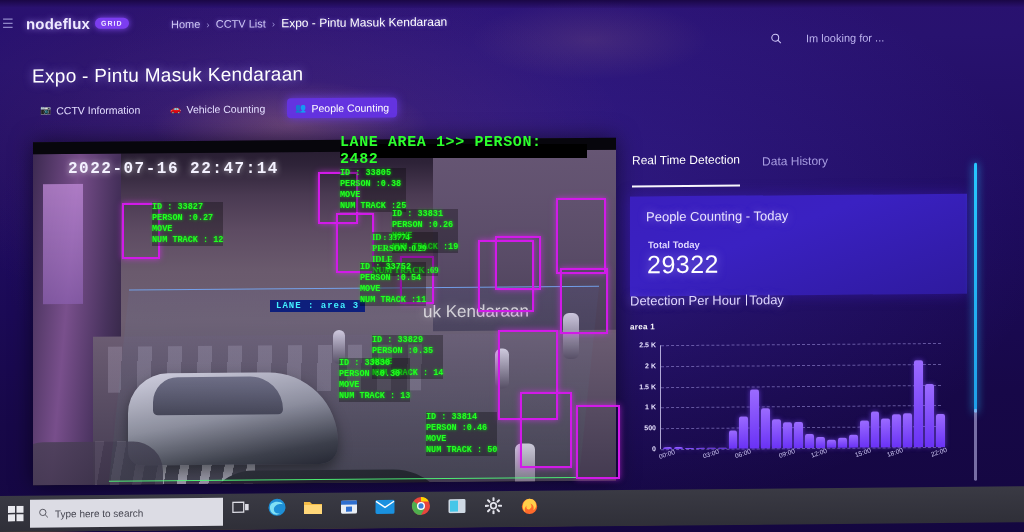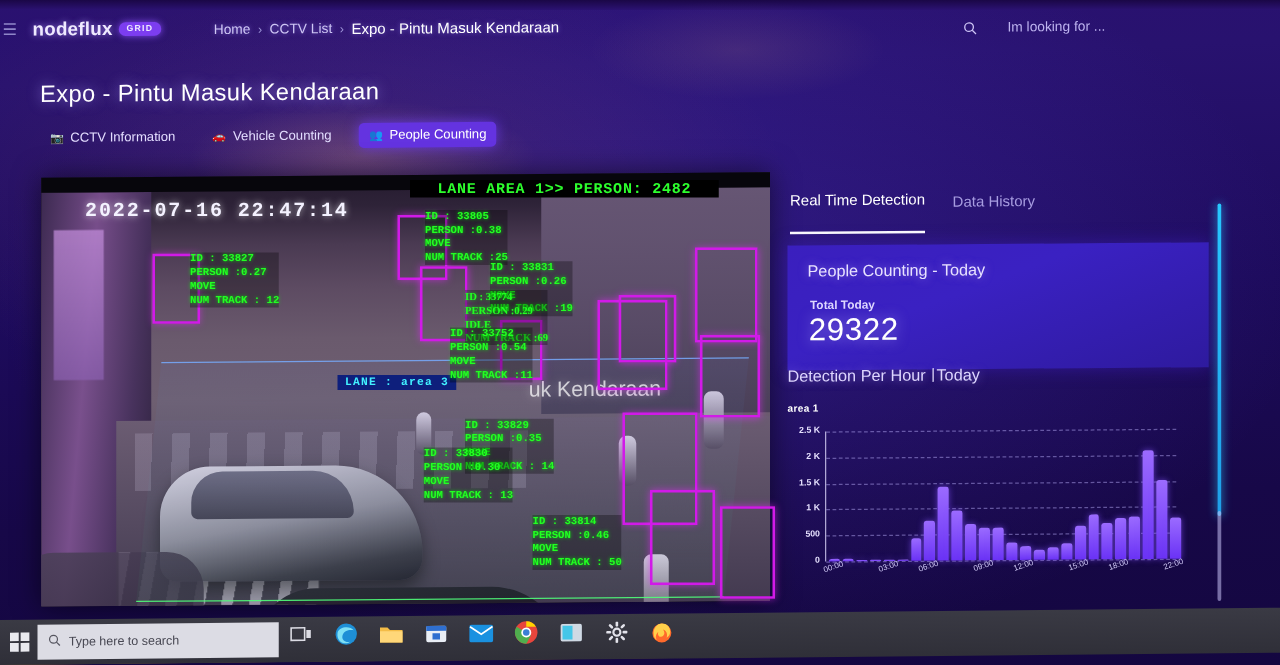--- a/index.html
+++ b/index.html
@@ -48,21 +48,21 @@
     box-shadow:0 0 6px rgba(140,80,255,.9);
   }
   #breadcrumb{
     margin-left:42px;display:flex;align-items:center;gap:6px;
     font-size:11px;color:#cfc7f5;transform:skewY(-0.5deg);
   }
   #breadcrumb .crumb{white-space:nowrap;text-shadow:0 0 4px rgba(160,140,255,.6);}
   #breadcrumb .crumb.current{color:#ffffff;font-size:12px;}
   #breadcrumb .sep{color:#9d93d8;font-size:10px;}
   #searchbox{
-    position:absolute;right:140px;top:10px;display:flex;align-items:center;gap:24px;
+    position:absolute;right:140px;top:26px;display:flex;align-items:center;gap:24px;
     color:#bdb3ef;font-size:11px;transform:skewY(-0.5deg);
   }
   #searchbox svg{display:block;}
 
   
   #pagehead{position:absolute;left:32px;top:64px;transform:skewY(-0.5deg);}
   #page-title{
     font-size:19px;color:#ffffff;letter-spacing:.3px;
     text-shadow:0 0 10px rgba(170,150,255,.75);
   }
@@ -143,23 +143,23 @@
 
   
   .det-box{position:absolute;border:2px solid #d11ae8;box-shadow:0 0 6px rgba(230,40,255,.6);}
   .ocr{
     position:absolute;font-family:"Liberation Mono", monospace;
     color:#22ff22;font-weight:700;font-size:8.5px;line-height:11px;
     text-shadow:0 0 3px rgba(0,255,0,.85);
     white-space:pre;background:rgba(0,0,0,.30);
   }
   #lane-header{
-    position:absolute;left:328px;top:144px;width:247px;height:14px;
+    position:absolute;left:340px;top:144px;width:247px;height:14px;
     background:#000;color:#2dff2d;font-family:"Liberation Mono", monospace;
-    font-weight:700;font-size:12px;letter-spacing:.6px;
+    font-weight:700;font-size:15px;letter-spacing:.6px;
     display:flex;align-items:center;justify-content:center;
   }
   #timestamp{
     position:absolute;left:68px;top:160px;
     font-family:"Liberation Mono", monospace;font-size:16px;font-weight:700;
     color:#f4f2ff;letter-spacing:1.5px;text-shadow:0 0 6px rgba(255,255,255,.7);
   }
   #lane-tag{
     position:absolute;left:270px;top:300px;
     background:#0e1f7c;color:#42f0ff;font-family:"Liberation Mono", monospace;

